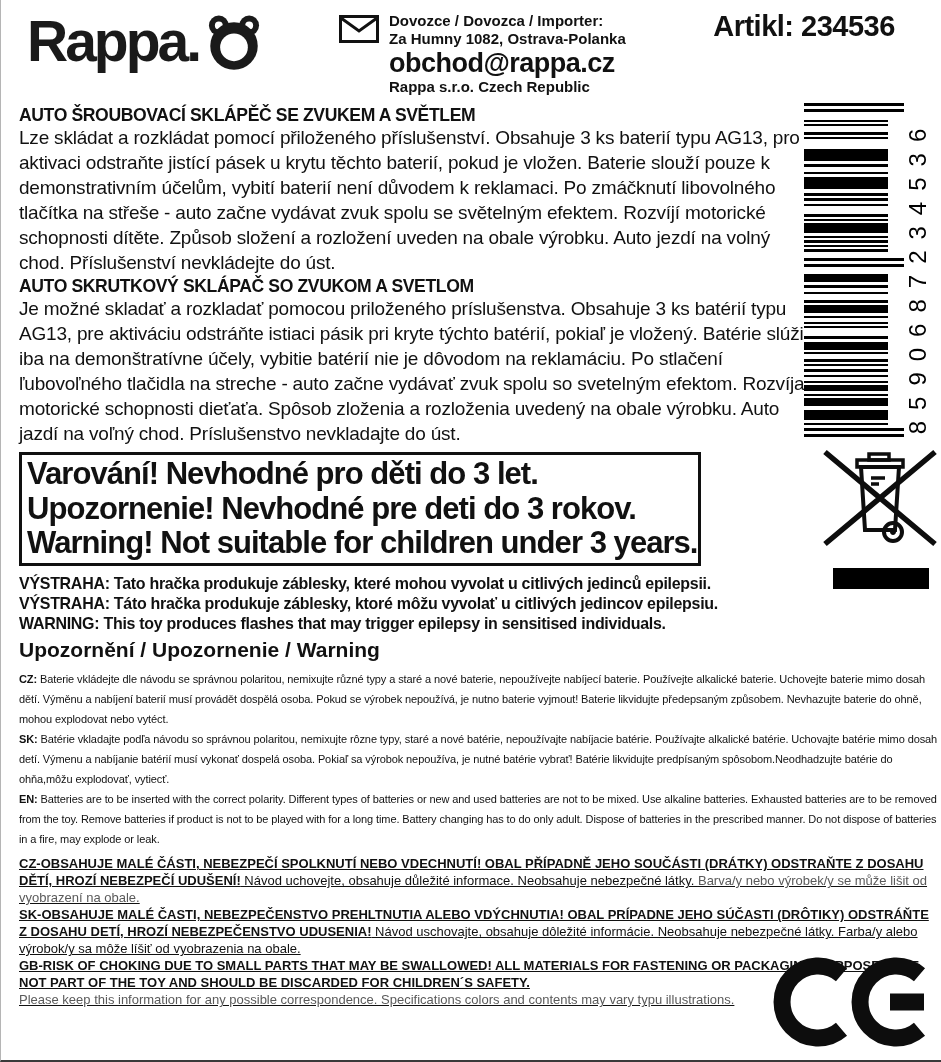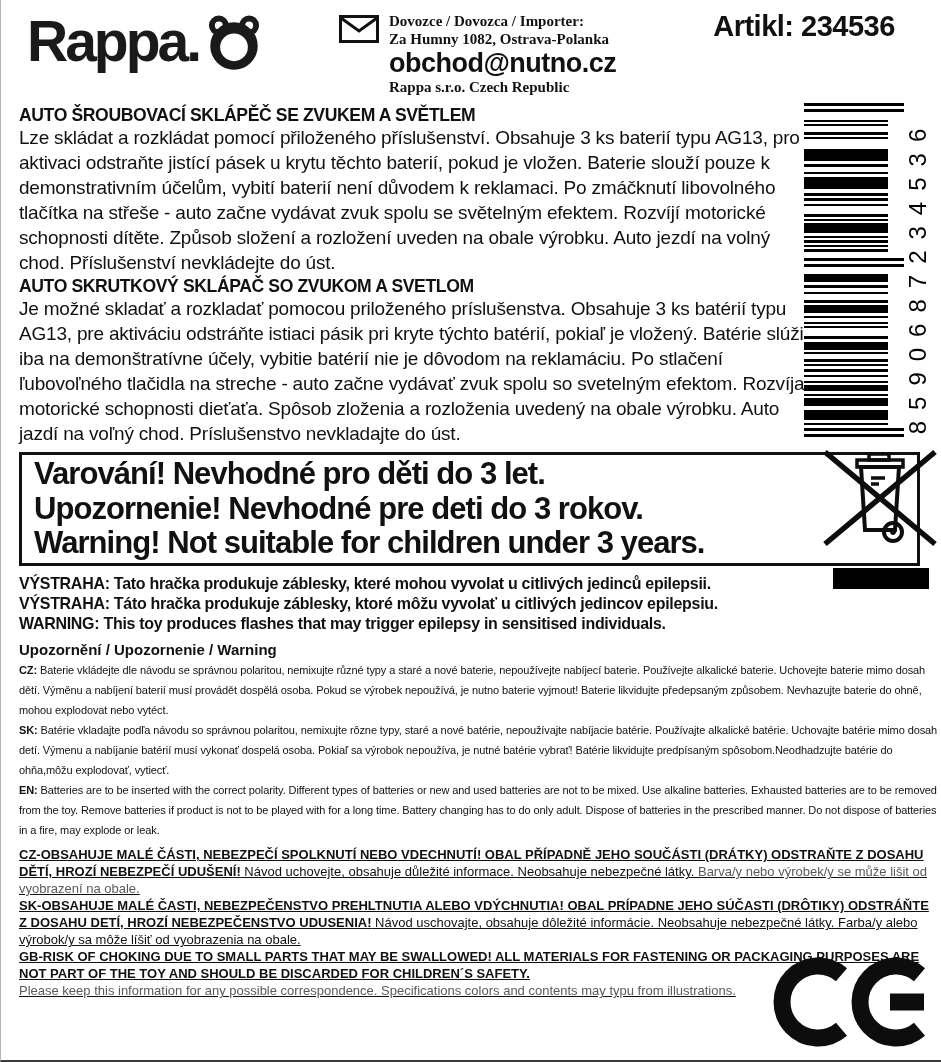--- a/index.html
+++ b/index.html
@@ -9,38 +9,38 @@
     font-family:"Liberation Sans", sans-serif; color:#111; overflow:hidden;
     border-left:1px solid #b5b5b5; border-bottom:2px solid #3a3a3a;
   }
   
   .logo { position:absolute; left:26px; top:8px; display:flex; align-items:center; }
   .logo-text { font-size:57px; font-weight:bold; letter-spacing:-3px; color:#1a1a1a; }
   .bear { margin-left:2px; margin-top:2px; }
   .importer { position:absolute; left:338px; top:12px; display:flex; }
   .env { margin-top:3px; margin-right:10px; }
   .importer-lines { line-height:18px; }
-  .imp-bold { font-weight:bold; font-size:15px;font-family:Liberation Serif, serif; }
+  .imp-bold { font-weight:bold; font-size:15px; }
   .imp-email { font-weight:bold; font-size:27px; line-height:30px; letter-spacing:-0.5px; }
   .site-block { position:absolute; right:12px; top:10px; width:250px; text-align:center; }
   .site { font-size:37px; font-weight:bold; letter-spacing:-2px; line-height:38px; }
   .artikl { font-size:29px; font-weight:bold; letter-spacing:-0.5px; line-height:33px; white-space:nowrap; }
   
   .content { position:absolute; left:18px; top:104px; width:919px; }
   .h-prod { font-size:18.5px; font-weight:bold; line-height:21px; letter-spacing:-0.4px;
             transform:scaleX(0.95); transform-origin:left; white-space:nowrap; }
   .p-prod { width:790px; font-size:19px; line-height:25px; letter-spacing:-0.2px; }
-  .warnbox { width:901px; border:3px solid #101010; margin-top:6px; padding:1px 5px 3px 12px; }
+  .warnbox { width:682px; border:3px solid #101010; margin-top:6px; padding:1px 5px 3px 5px; }
   .warnline { font-size:32px; font-weight:bold; line-height:34.6px; letter-spacing:-1px;
               transform:scaleX(0.97); transform-origin:left; white-space:nowrap; }
   .epi { margin-top:8px; }
   .epiline { font-size:17px; font-weight:bold; line-height:20.2px; letter-spacing:-0.3px;
              transform:scaleX(0.94); transform-origin:left; white-space:nowrap; }
   .battery { margin-top:7px; }
-  .bat-head { font-size:15px; font-weight:bold; line-height:18px; margin-bottom:1px; }
+  .bat-head { font-size:21px; font-weight:bold; line-height:18px; margin-bottom:10px; }
   .bat-p { font-size:11px; line-height:20px; letter-spacing:-0.1px; }
   .bat-prefix { font-weight:bold; }
   .smallprint { margin-top:6px;text-decoration:underline; }
   .sp { font-size:13px; line-height:17px; }
   .sp-bold { font-weight:bold; }
   .sp-light { color:#5a5a5a; }
   .sp-note { color:#5a5a5a; font-size:13px; line-height:17px; }
   
   .barcode { position:absolute; left:803px; top:103px; width:132px; height:346px; }
   .bars { position:absolute; left:0; top:0; width:100px; }
@@ -74,21 +74,21 @@
   </div>
 
   <div class="importer">
     <svg class="env" width="40" height="28" viewBox="0 0 40 28">
       <rect x="1.5" y="1.5" width="37" height="25" fill="none" stroke="#111" stroke-width="3"></rect>
       <path d="M2 3 L20 16 L38 3" fill="none" stroke="#111" stroke-width="3"></path>
     </svg>
     <div class="importer-lines">
       <div class="imp-bold">Dovozce / Dovozca / Importer:</div>
       <div class="imp-bold">Za Humny 1082, Ostrava-Polanka</div>
-      <div class="imp-email">obchod@nutno.cz</div>
+      <div class="imp-email">obchod@rappa.cz</div>
       <div class="imp-bold">Rappa s.r.o. Czech Republic</div>
     </div>
   </div>
 
   <div class="site-block">
     <div class="artikl">Artikl: 234536</div>
   </div>
 
   <div class="content">
 
@@ -113,21 +113,21 @@
       <div class="bat-head">Upozornění / Upozornenie / Warning</div>
       <div class="bat-p"><span class="bat-prefix">CZ:</span><span> Baterie vkládejte dle návodu se správnou polaritou, nemixujte různé typy a staré a nové baterie, nepoužívejte nabíjecí baterie. Používejte alkalické baterie. Uchovejte baterie mimo dosah dětí. Výměnu a nabíjení baterií musí provádět dospělá osoba. Pokud se výrobek nepoužívá, je nutno baterie vyjmout! Baterie likvidujte předepsaným způsobem. Nevhazujte baterie do ohně, mohou explodovat nebo vytéct.</span></div>
       <div class="bat-p"><span class="bat-prefix">SK:</span><span> Batérie vkladajte podľa návodu so správnou polaritou, nemixujte rôzne typy, staré a nové batérie, nepoužívajte nabíjacie batérie. Používajte alkalické batérie. Uchovajte batérie mimo dosah detí. Výmenu a nabíjanie batérií musí vykonať dospelá osoba. Pokiaľ sa výrobok nepoužíva, je nutné batérie vybrať! Batérie likvidujte predpísaným spôsobom.Neodhadzujte batérie do ohňa,môžu explodovať, vytiecť.</span></div>
       <div class="bat-p"><span class="bat-prefix">EN:</span><span> Batteries are to be inserted with the correct polarity. Different types of batteries or new and used batteries are not to be mixed. Use alkaline batteries.  Exhausted batteries are to be removed from the toy. Remove batteries if product is not to be played with for a long time. Battery changing has to do only adult. Dispose of batteries in the prescribed manner. Do not dispose of batteries in a fire, may explode or leak.</span></div>
     </div>
 
     <div class="smallprint">
       <div class="sp"><span class="sp-bold">CZ-OBSAHUJE MALÉ ČÁSTI, NEBEZPEČÍ SPOLKNUTÍ NEBO VDECHNUTÍ! OBAL PŘÍPADNĚ JEHO SOUČÁSTI (DRÁTKY) ODSTRAŇTE Z DOSAHU DĚTÍ, HROZÍ NEBEZPEČÍ UDUŠENÍ!</span><span> Návod uchovejte, obsahuje důležité informace. Neobsahuje nebezpečné látky. </span><span class="sp-light">Barva/y nebo výrobek/y se může lišit od vyobrazení na obale.</span></div>
       <div class="sp"><span class="sp-bold">SK-OBSAHUJE MALÉ ČASTI, NEBEZPEČENSTVO PREHLTNUTIA ALEBO VDÝCHNUTIA! OBAL PRÍPADNE JEHO SÚČASTI (DRÔTIKY) ODSTRÁŇTE Z DOSAHU DETÍ, HROZÍ NEBEZPEČENSTVO UDUSENIA!</span><span> Návod uschovajte, obsahuje dôležité informácie. Neobsahuje nebezpečné látky. Farba/y alebo výrobok/y sa môže líšiť od vyobrazenia na obale.</span></div>
       <div class="sp sp-bold">GB-RISK OF CHOKING DUE TO SMALL PARTS THAT MAY BE SWALLOWED! ALL MATERIALS FOR FASTENING OR PACKAGING PURPOSES ARE NOT PART OF THE TOY AND SHOULD BE DISCARDED FOR CHILDREN´S SAFETY.</div>
-      <div class="sp-note">Please keep this information for any possible correspondence. Specifications colors and contents may typu from illustrations.</div>
+      <div class="sp-note">Please keep this information for any possible correspondence. Specifications colors and contents may vary typu illustrations.</div>
     </div>
 
   </div>
 
   <div class="barcode">
     <div class="bars" id="bars">
         <div class="bar guard" style="height: 3px; margin-bottom: 3px;"></div>
         <div class="bar guard" style="height: 3px; margin-bottom: 8px;"></div>
         <div class="bar norm" style="height: 2px; margin-bottom: 2px;"></div>
         <div class="bar norm" style="height: 2px; margin-bottom: 6px;"></div>

